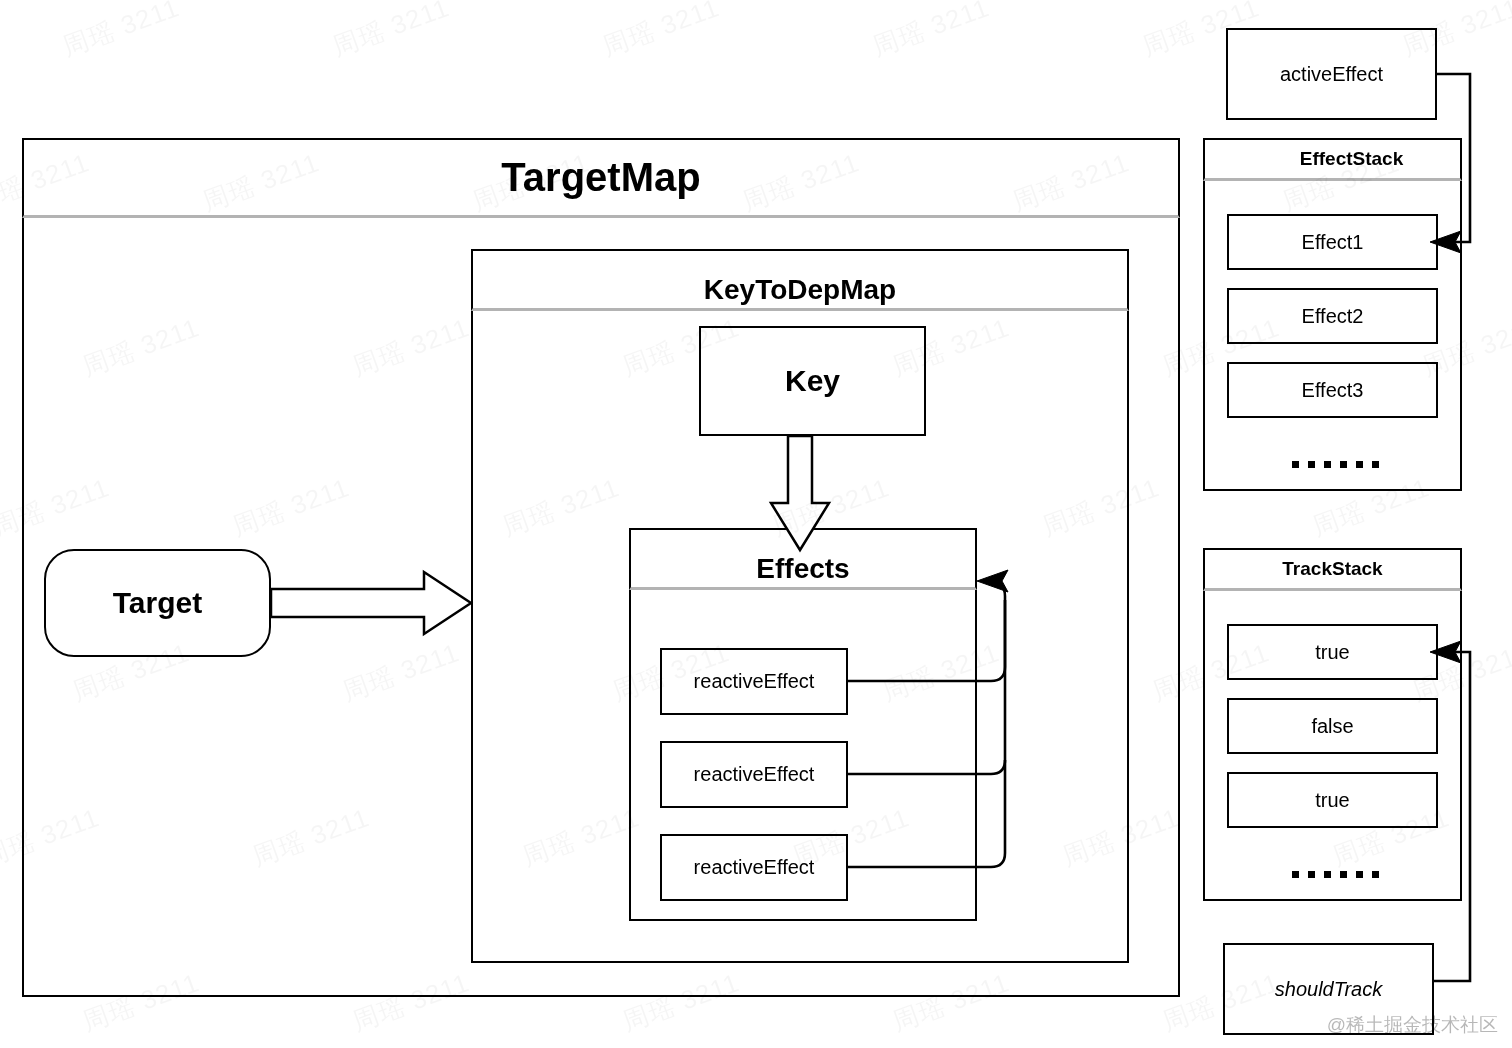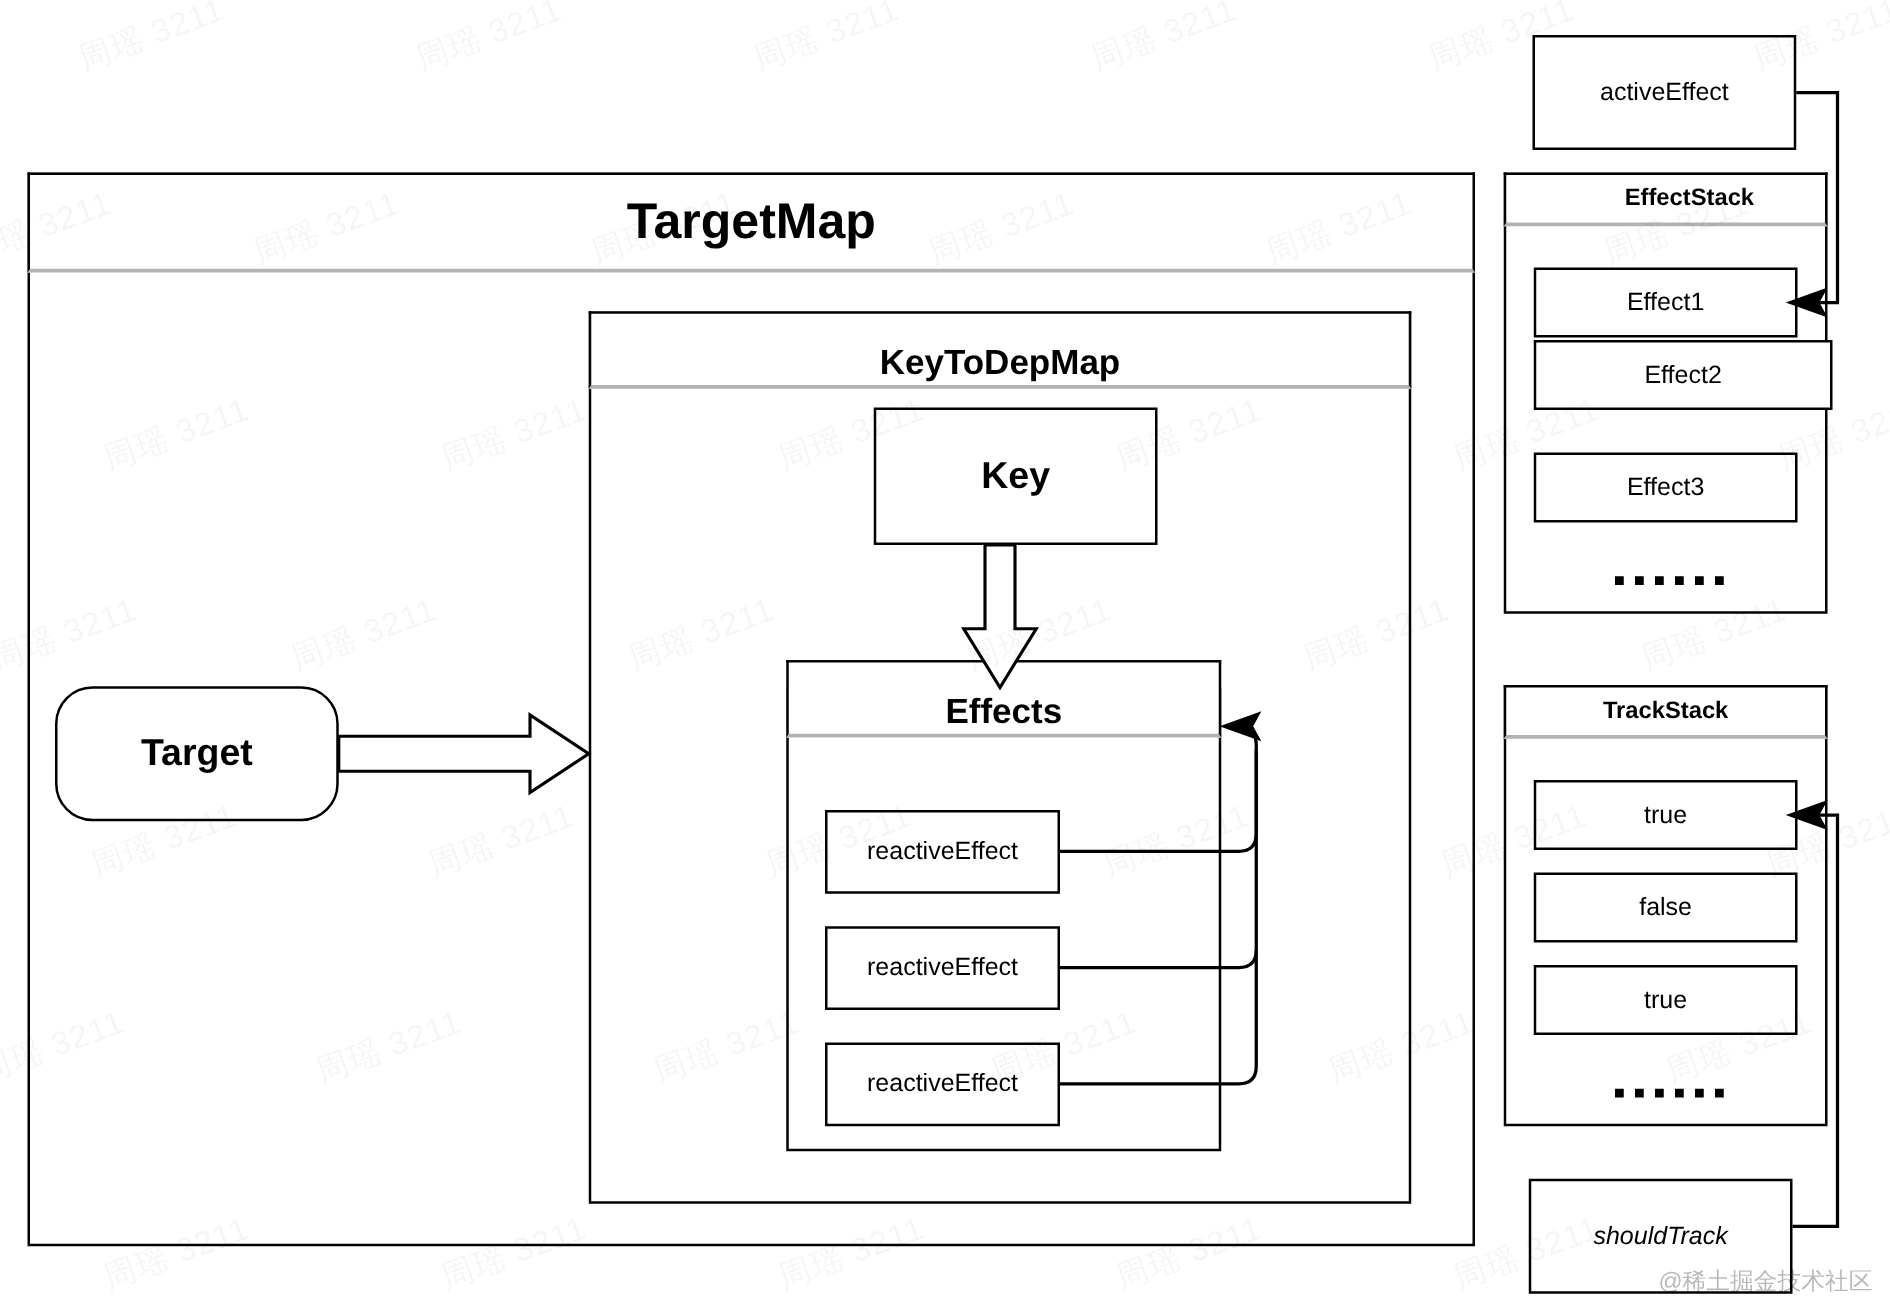--- a/index.html
+++ b/index.html
@@ -230,21 +230,21 @@
 
   <div class="panel" style="left:1203px; top:138px; width:259px; height:353px;"></div>
 
   <div class="hdr" style="left:1203px; top:138px; width:259px; height:43px;padding-left:38px;">
     <span class="title-md">EffectStack</span>
   </div>
 
   <div class="box" style="left:1227px; top:214px; width:211px; height:56px;">
     <span class="label-md">Effect1</span>
   </div>
-  <div class="box" style="left:1227px; top:272px; width:239px; height:56px;">
+  <div class="box" style="left:1227px; top:288px; width:211px; height:56px;">
     <span class="label-md">Effect2</span>
   </div>
   <div class="box" style="left:1227px; top:362px; width:211px; height:56px;">
     <span class="label-md">Effect3</span>
   </div>
 
   <div class="dots" style="left:1292px; top:461px;">
     <i></i>
       <i></i>
       <i></i>

